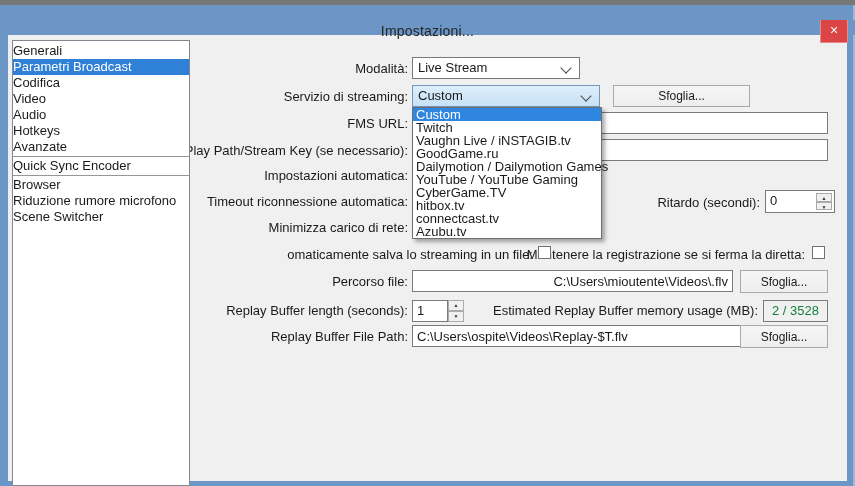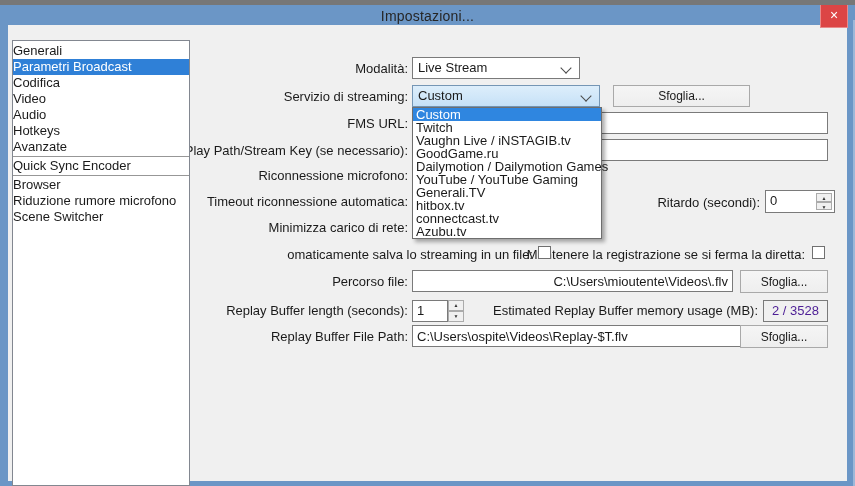--- a/index.html
+++ b/index.html
@@ -74,39 +74,39 @@
   .spin-btns{position:absolute;right:2px;top:2px;bottom:2px;width:16px;}
   .spin-btn{
     position:absolute;left:0;width:16px;height:50%;box-sizing:border-box;
     background:#f0f0f0;border:1px solid #ababab;color:#333;
     font-size:5px;text-align:center;line-height:8px;cursor:pointer;
   }
   .spin-btn.up{top:0;}
   .spin-btn.down{bottom:0;}
   .readonly-box{
     position:absolute;box-sizing:border-box;background:#f0f0f0;
-    border:1px solid #7a7a7a;font-size:13px;color:#4c1d95;text-align:center;
+    border:1px solid #7a7a7a;font-size:13px;color:#15803d;text-align:center;
   }
   
   .droplist{
     position:absolute;left:412px;top:107px;width:190px;height:132px;
     background:#fff;border:1px solid #6e6e6e;box-sizing:border-box;
     z-index:10;box-shadow:3px 3px 4px rgba(0,0,0,.33);
     font-size:13px;color:#1a1a1a;
   }
   .dd-item{height:13px;line-height:13px;padding-left:3px;white-space:nowrap;cursor:default;}
   .dd-item.selected{background:#2f86e0;color:#fff;}
 </style>
 </head>
 <body>
 
 <div class="dialog"></div>
 <div class="body-area"></div>
 <div class="dialog-edge"></div>
-<div class="titlebar" style="position:absolute;left:0;top:5px;width:855px;height:15px;">
+<div class="titlebar" style="position:absolute;left:0;top:20px;width:855px;height:15px;">
   <div class="title">Impostazioni...</div>
   <div class="close-btn">×</div>
 </div>
 
 <div class="sidebar">
   <div class="sb-item">Generali</div>
   <div class="sb-item selected">Parametri Broadcast</div>
   <div class="sb-item">Codifica</div>
   <div class="sb-item">Video</div>
   <div class="sb-item">Audio</div>
@@ -117,21 +117,21 @@
   <div class="sb-sep"></div>
   <div class="sb-item">Browser</div>
   <div class="sb-item">Riduzione rumore microfono</div>
   <div class="sb-item">Scene Switcher</div>
 </div>
 
 <div class="lbl" style="right:447px;top:61px;">Modalità:</div>
 <div class="lbl" style="right:447px;top:89px;">Servizio di streaming:</div>
 <div class="lbl" style="right:447px;top:116px;">FMS URL:</div>
 <div class="lbl" style="right:447px;top:143px;">Play Path/Stream Key (se necessario):</div>
-<div class="lbl" style="right:447px;top:168px;">Riconnessione microfono:</div>
+<div class="lbl" style="right:447px;top:168px;">Impostazioni automatica:</div>
 <div class="lbl" style="right:447px;top:194px;">Timeout riconnessione automatica:</div>
 <div class="lbl" style="right:95px;top:195px;">Ritardo (secondi):</div>
 <div class="lbl" style="right:447px;top:220px;">Minimizza carico di rete:</div>
 <div class="lbl" style="right:322px;top:247px;">omaticamente salva lo streaming in un file:</div>
 <div class="lbl" style="right:50px;top:247px;">Mantenere la registrazione se si ferma la diretta:</div>
 <div class="lbl" style="right:447px;top:274px;">Percorso file:</div>
 <div class="lbl" style="right:447px;top:303px;">Replay Buffer length (seconds):</div>
 <div class="lbl" style="right:97px;top:303px;">Estimated Replay Buffer memory usage (MB):</div>
 <div class="lbl" style="right:447px;top:329px;">Replay Buffer File Path:</div>
 
@@ -179,17 +179,17 @@
 <input class="txt" style="left: 412px; top: 325px; width: 360px;" value="C:\Users\ospite\Videos\Replay-$T.flv">
 <button class="btn" style="left:740px;top:325px;width:88px;height:23px;">Sfoglia...</button>
 
 <div class="droplist">
   <div class="dd-item selected">Custom</div>
   <div class="dd-item">Twitch</div>
   <div class="dd-item">Vaughn Live / iNSTAGIB.tv</div>
   <div class="dd-item">GoodGame.ru</div>
   <div class="dd-item">Dailymotion / Dailymotion Games</div>
   <div class="dd-item">YouTube / YouTube Gaming</div>
-  <div class="dd-item">Generali.TV</div>
+  <div class="dd-item">CyberGame.TV</div>
   <div class="dd-item">hitbox.tv</div>
   <div class="dd-item">connectcast.tv</div>
   <div class="dd-item">Azubu.tv</div>
 </div>
 
 </body></html>

